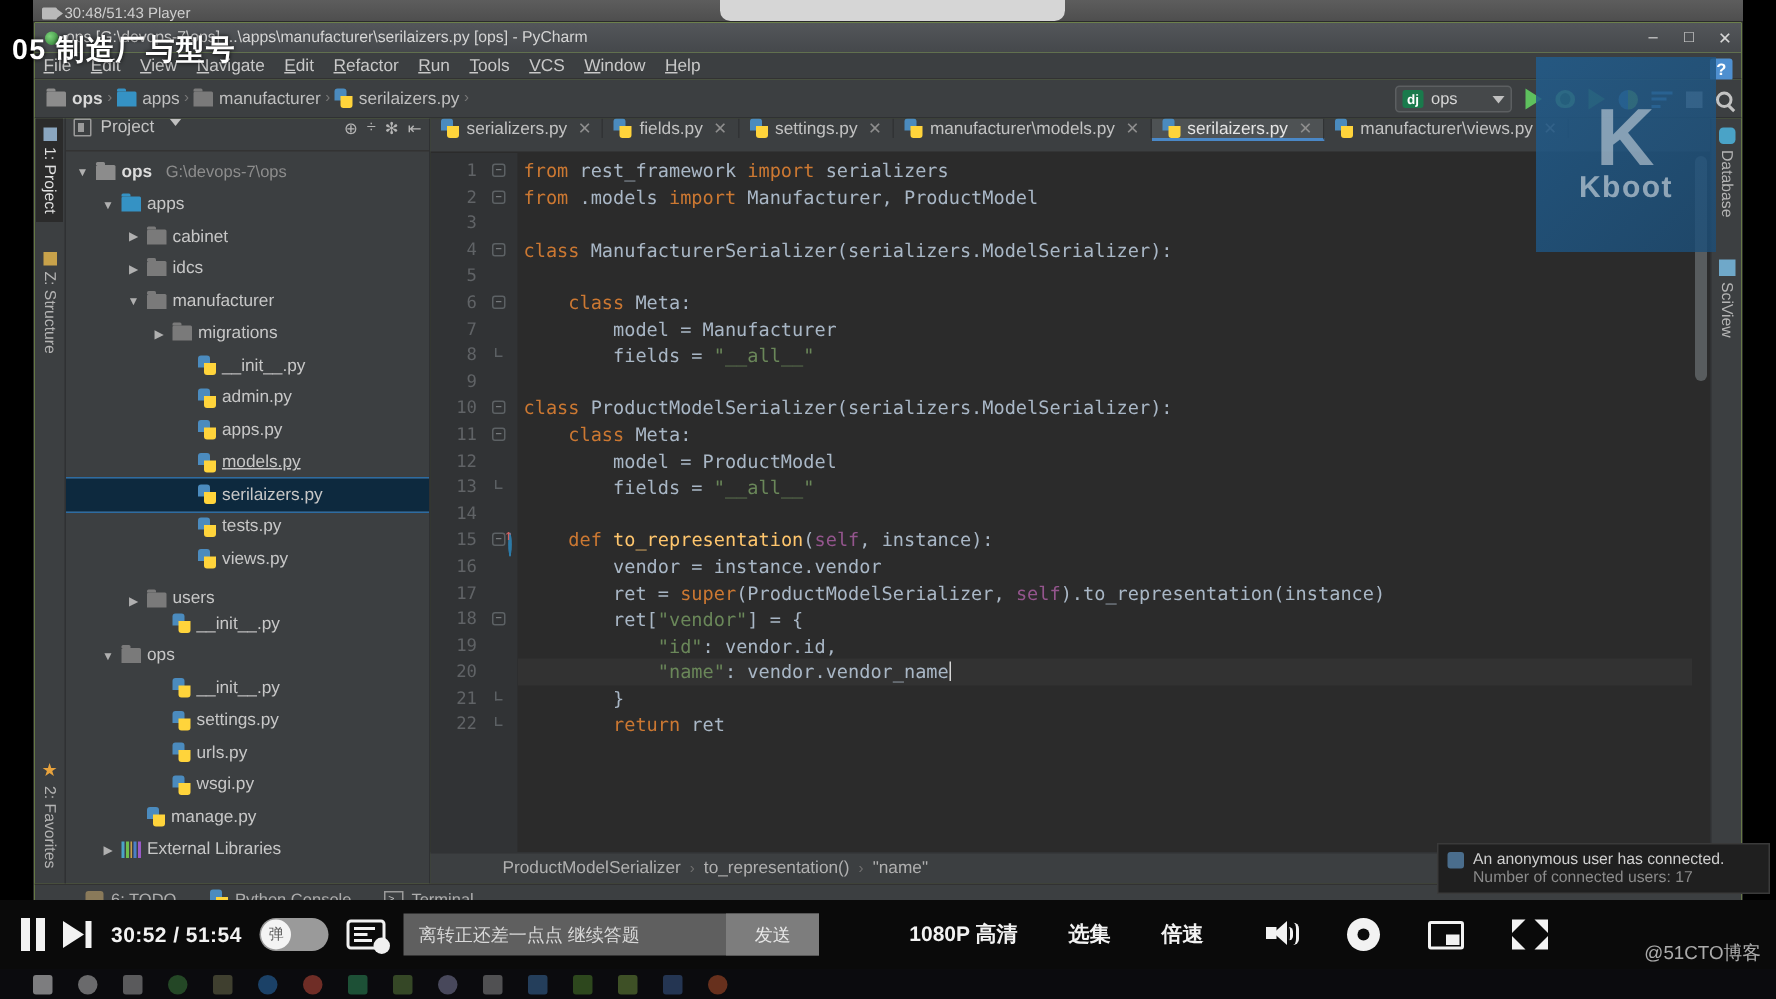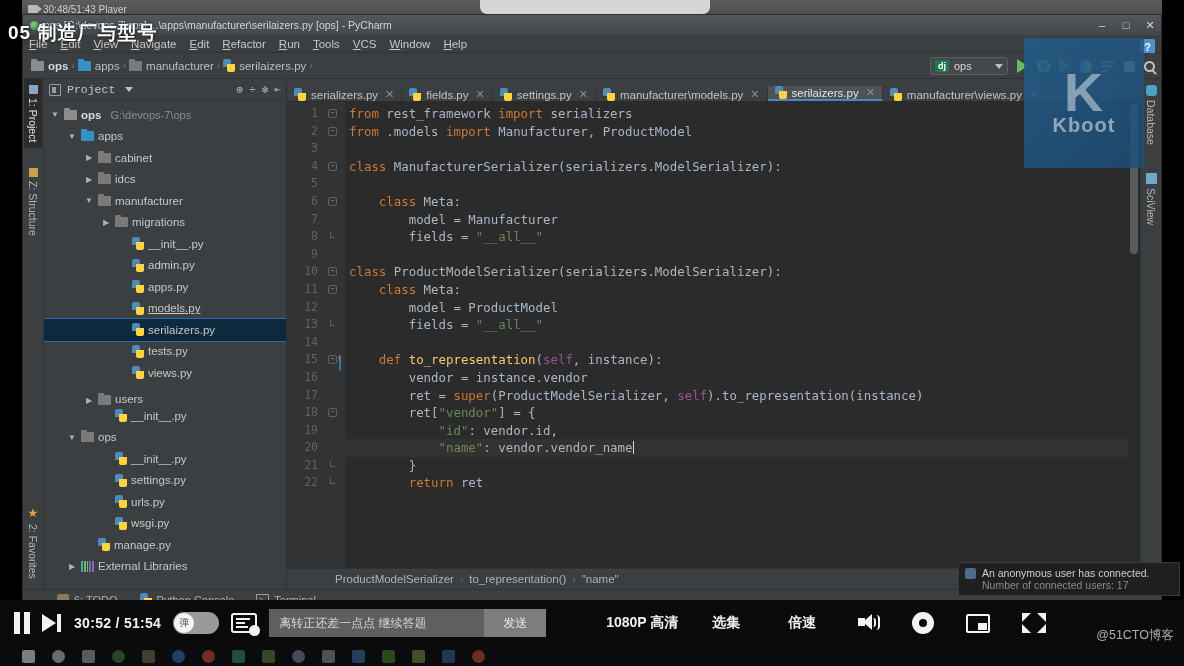--- a/index.html
+++ b/index.html
@@ -106,40 +106,40 @@
   .vtab {
     writing-mode: vertical-rl; font-size: 10.5px; color: #b4b4b4; padding: 6px 3px;
     display: flex; align-items: center; gap: 4px; white-space: nowrap;
   }
   .vtab.active { background: #2b2b2b; color: #e0e0e0; }
   .vtab .dot { width: 9px; height: 9px; }
   .star { color: #e8a33d; font-size: 12px; }
 
   
   .projpanel { width: 243px; background: #3c3f41; display: flex; flex-direction: column; border-right: 1px solid #2f3133; }
-  .proj-head { height: 22px; display: flex; align-items: center; gap: 6px; padding: 0 5px; color: #c4c4c4; font-size: 11.5px; border-bottom: 1px solid #333; font-family: Liberation Mono, monospace; }
+  .proj-head { height: 22px; display: flex; align-items: flex-start; gap: 6px; padding: 0 5px; color: #c4c4c4; font-size: 11.5px; border-bottom: 1px solid #333; }
   .proj-head .ph-ico { width: 12px; height: 12px; border: 1px solid #9a9a9a; position: relative; border-radius: 1px;}
   .proj-head .ph-ico:after{content:"";position:absolute;left:2px;top:2px;width:4px;height:6px;background:#9a9a9a;}
   .ph-spacer { flex: 1; }
   .ph-btn { color: #b5b5b5; font-size: 11px; }
 
   .tree { flex: 1; padding-top: 3px; overflow: hidden; font-size: 11.5px; color: #c7c7c7;}
   .trow { height: 21.5px; display: flex; align-items: center; gap: 4px; padding-left: 6px; white-space: nowrap;}
   .trow.sel { background: #0d293e; outline: 1px solid #2d6ca2; }
   .arrow { width: 10px; color: #b0b0b0; font-size: 8px; text-align:center;}
   .arrow.open:before { content: "▼"; }
   .arrow.closed:before { content: "▶"; }
   .tpath { color: #8d8d8d; font-size: 11px; margin-left: 5px;}
   .bold { font-weight: bold; color: #dcdcdc;}
   .lib-ico { width: 13px; height: 11px; display:flex; gap:1px;}
   .lib-ico i{display:block;width:2px;height:11px;}
 
   
   .editorwrap { flex: 1; display: flex; flex-direction: column; background: #2b2b2b; min-width:0;}
-  .tabbar { height: 23px; background: #3c3f41; display: flex; align-items: flex-end; border-bottom: 1px solid #2b2b2b; overflow: hidden;}
+  .tabbar { height: 23px; background: #3c3f41; display: flex; align-items: flex-start; border-bottom: 1px solid #2b2b2b; overflow: hidden;}
   .etab { display: flex; align-items: center; gap: 5px; padding: 0 7px; font-size: 11.5px; color: #c2c2c2; border-right: 1px solid #313335; white-space: nowrap;}
   .etab.active { background: #4e5254; border-bottom: 2px solid #4a88c7; color: #e4e4e4;}
   .etab .x { color: #8e8e8e; font-size: 11px; margin-left: 2px;}
 
   .codearea { flex: 1; display: flex; position: relative; background: #2b2b2b; overflow: hidden;}
   .gutter { width: 58px; background: #313335; color: #606366; font-family: "DejaVu Sans Mono", monospace; font-size: 11.5px; text-align: right; padding-top: 3px; position: relative;}
   .gutter .gl { height: 17.6px; line-height: 17.6px; padding-right: 27px; position: relative;}
   .fold { position: absolute; right: 8px; top: 4px; width: 9px; height: 9px; border: 1px solid #5c6164; border-radius: 2px; color:#8d9194; font-size:7px; line-height:7px; text-align:center;}
   .fold.end { border: none; border-left: 1px solid #5c6164; border-bottom: 1px solid #5c6164; border-radius: 0; width: 5px; height: 6px; right: 10px;}
   .bulb { position: absolute; right: 3px; top: 2px; width: 11px; height: 13px;}
@@ -624,21 +624,21 @@
         <i></i>
         <i></i>
         <span class="gear"></span>
       </span>
     <span class="pb-input">
       <span class="txt">离转正还差一点点 继续答题</span>
       <span class="send">发送</span>
     </span>
     <span class="pb-opt" style="margin-left:48px;">1080P 高清</span>
     <span class="pb-opt" style="margin-left:22px;">选集</span>
-    <span class="pb-opt" style="margin-left:36px;">倍速</span>
+    <span class="pb-opt" style="margin-left:22px;">倍速</span>
     <span class="pb-vol" style="margin-left:30px;">
       <span class="spk"></span>
         <span class="cone"></span>
         <span class="w1"></span>
         <span class="w2"></span>
     </span>
     <span class="pb-gear" style="margin-left:20px;"></span>
     <span class="pb-pip" style="margin-left:20px;"></span>
     <span class="pb-full" style="margin-left:20px;">
         <i></i>

